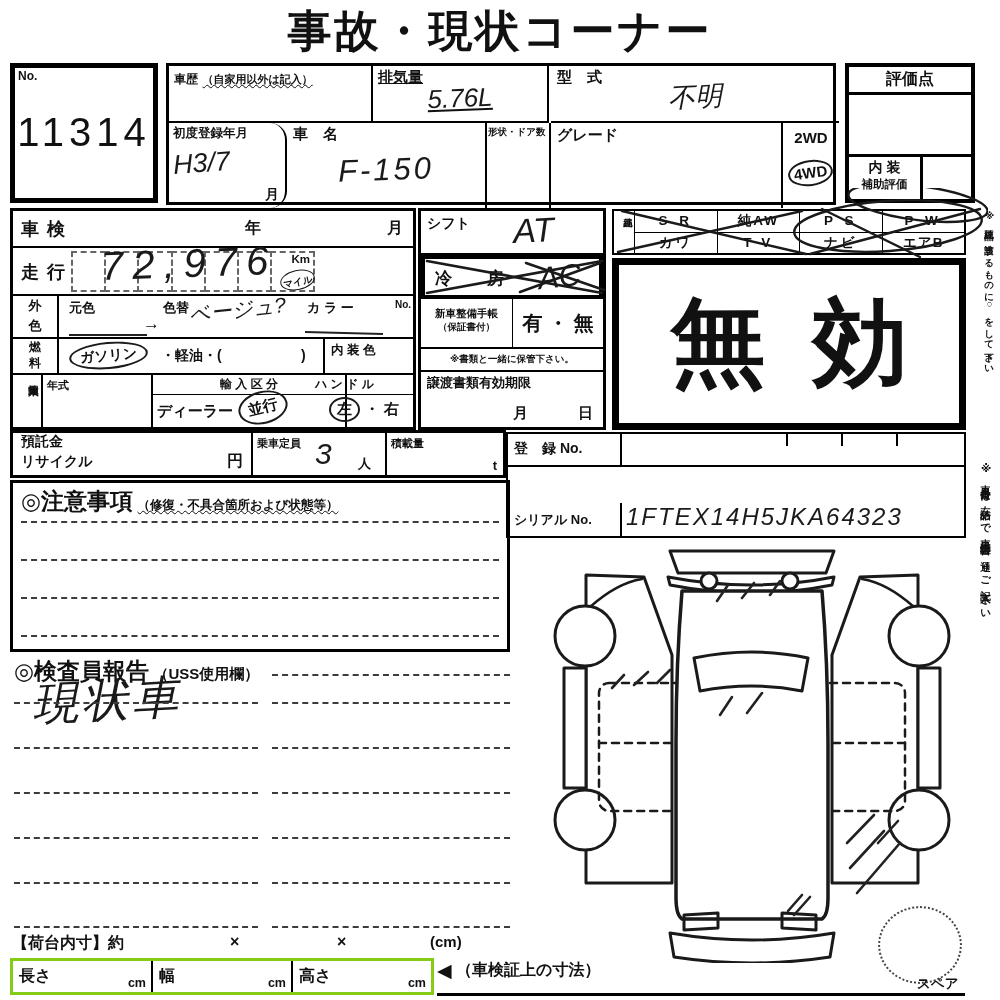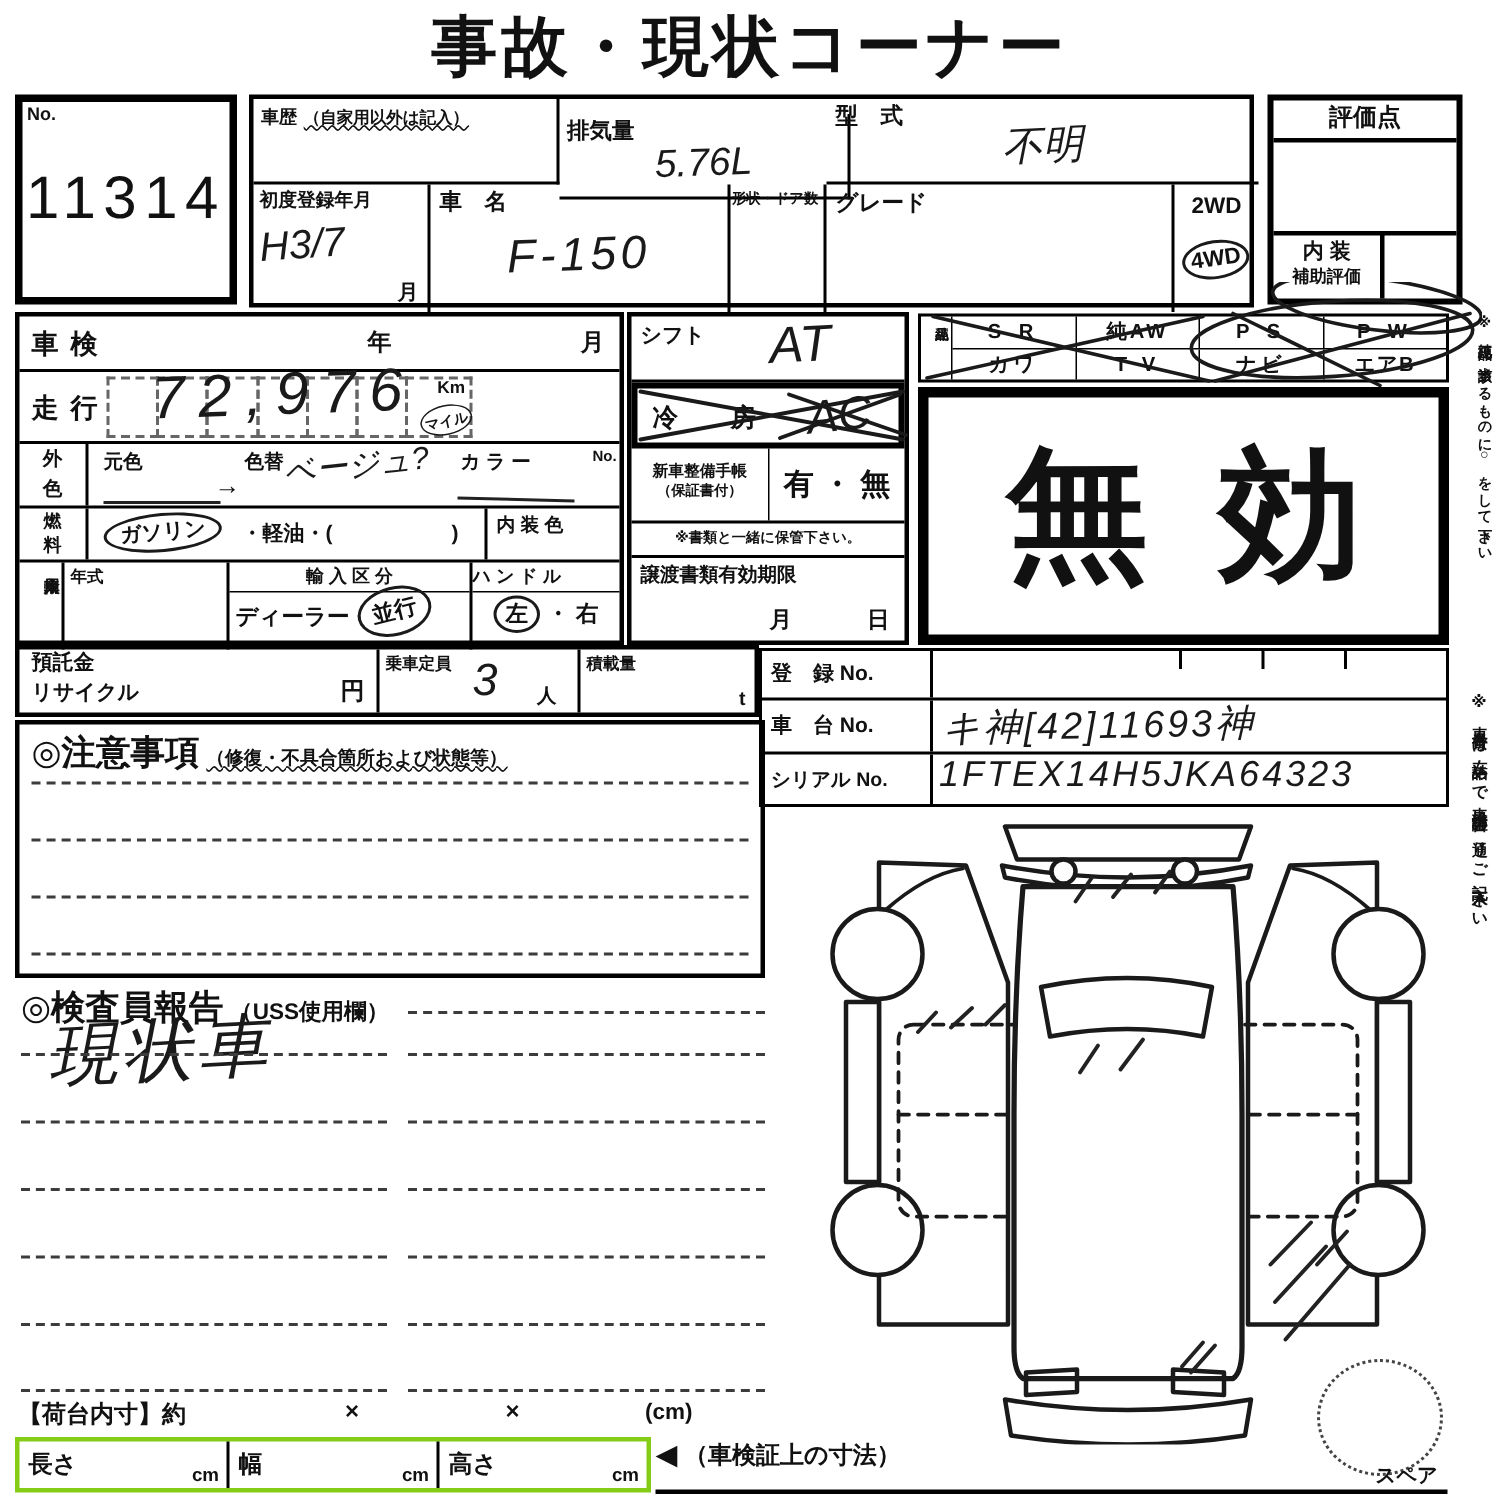--- a/index.html
+++ b/index.html
@@ -23,29 +23,29 @@
   <div class="abs" style="left:10px;top:63px;width:148px;height:140px;border:5px solid #000;">
     <div class="abs lb" style="left:3px;top:1px;font-size:12px;">No.</div>
     <div class="abs" style="left:0;right:0;top:42px;text-align:center;font-size:40px;letter-spacing:5px;">11314</div>
   </div>
 
   <div class="abs" style="left:166px;top:63px;width:670px;height:142px;border:3px solid #000;">
     <div class="abs" style="left:0;top:0;width:204px;height:57px;border-right:2px solid #000;border-bottom:2px solid #000;padding:3px 5px;">
       <span class="lb" style="font-size:12px;">車歴</span>
       <span class="lb" style="font-size:11px;text-decoration:underline wavy 1px;">（自家用以外は記入）</span>
     </div>
-    <div class="abs" style="left:204px;top:10px;width:194px;height:57px;border-right:2px solid #000;border-bottom:2px solid #000;padding:2px 5px;">
+    <div class="abs" style="left:204px;top:0;width:176px;height:57px;border-right:2px solid #000;border-bottom:2px solid #000;padding:2px 5px;text-decoration:underline;">
       <div class="lb" style="font-size:15px;">排気量</div>
       <div class="hw" style="font-size:26px;text-align:center;margin-top:-4px;transform:rotate(-2deg);">5.76L</div>
     </div>
     <div class="abs" style="left:382px;top:0;width:288px;height:57px;border-bottom:2px solid #000;padding:2px 6px;">
       <span class="lb" style="font-size:15px;">型　式</span>
       <div class="hw" style="font-size:27px;text-align:center;margin-top:-8px;transform:rotate(-3deg);">不明</div>
     </div>
-    <div class="abs" style="left:0;top:57px;width:118px;height:85px;border-right:2px solid #000;padding:2px 4px;">
+    <div class="abs" style="left:0;top:57px;width:118px;height:85px;border-right:2px solid #000;padding:2px 4px;border-radius:17px;">
       <div class="lb" style="font-size:12.5px;white-space:nowrap;">初度登録年月</div>
       <span class="hw" style="font-size:27px;display:inline-block;margin-top:6px;transform:rotate(-4deg);">H3/7</span>
       <span class="lb abs" style="right:6px;bottom:4px;font-size:14px;">月</span>
     </div>
     <div class="abs" style="left:118px;top:57px;width:200px;height:85px;border-right:2px solid #000;padding:2px 6px;">
       <div class="lb" style="font-size:15px;">車　名</div>
       <div class="hw" style="font-size:31px;text-align:center;margin-top:8px;letter-spacing:3px;transform:rotate(-2deg);">F-150</div>
     </div>
     <div class="abs" style="left:318px;top:57px;width:64px;height:85px;border-right:2px solid #000;padding:3px 1px;">
       <div class="lb" style="font-size:9.5px;white-space:nowrap;">形状・ドア数</div>
@@ -125,21 +125,21 @@
       <div class="abs" style="left:310px;top:0;right:0;height:100%;border-left:2px solid #000;">
         <span class="lb" style="font-size:12.5px;margin:3px 0 0 6px;display:inline-block;">内 装 色</span>
       </div>
     </div>
 
     <div class="abs" style="left:0;top:164px;width:100%;height:58px;">
       <div class="abs lb vtx" style="left:0;top:0;width:30px;height:100%;border-right:2px solid #000;font-size:10.5px;padding:2px 0 0 8px;">輸入車用</div>
       <div class="abs" style="left:30px;top:0;width:110px;height:100%;border-right:2px solid #000;">
         <span class="lb" style="font-size:11px;margin:2px 0 0 4px;display:inline-block;">年式</span>
       </div>
-      <div class="abs" style="left:140px;top:0;width:162px;height:100%;border-right:2px solid #000;">
+      <div class="abs" style="left:140px;top:0;width:194px;height:100%;border-right:2px solid #000;">
         <div class="lb" style="font-size:12px;text-align:center;border-bottom:1.5px solid #000;height:19px;line-height:18px;">輸 入 区 分</div>
         <span class="lb" style="font-size:15px;margin-left:4px;">ディーラー</span>
         <span class="circ" style="padding:5px 8px;transform:rotate(-14deg);position:relative;top:-4px;">
           <span class="lb" style="font-size:15px;">並行</span>
         </span>
       </div>
       <div class="abs" style="left:302px;top:0;right:0;height:100%;">
         <div class="lb" style="font-size:12px;border-bottom:1.5px solid #000;height:19px;line-height:18px;">ハ ン ド ル</div>
         <div style="text-align:center;margin-top:2px;">
           <span class="circ" style="padding:1px 6px;">
@@ -235,26 +235,20 @@
     <span class="lb" style="font-size:95px;font-weight:900;">効</span>
   </div>
 
   <div class="abs" style="left:506px;top:432px;width:460px;height:106px;border:2.5px solid #000;">
     <div class="abs" style="left:0;top:0;width:100%;height:33px;border-bottom:2px solid #000;">
       <span class="lb abs" style="left:6px;top:6px;font-size:14px;">登　録 No.</span>
       <div class="abs" style="left:112px;top:0;right:0;height:100%;border-left:2px solid #000;">
         <div class="abs" style="left:48%;top:0;width:2px;height:12px;background:#000;"></div>
         <div class="abs" style="left:64%;top:0;width:2px;height:12px;background:#000;"></div>
         <div class="abs" style="left:80%;top:0;width:2px;height:12px;background:#000;"></div>
-      </div>
-    </div>
-    <div class="abs" style="left:0;top:33px;width:100%;height:36px;border-bottom:2px solid #000;">
-      <span class="lb abs" style="left:6px;top:8px;font-size:14px;">車　台 No.</span>
-      <div class="abs" style="left:112px;top:0;right:0;height:100%;border-left:2px solid #000;">
-        <span class="hw" style="font-size:25px;margin-left:6px;letter-spacing:2px;display:inline-block;transform:rotate(-1deg);">キ神[42]11693神</span>
       </div>
     </div>
     <div class="abs" style="left:0;top:69px;width:100%;height:34px;">
       <span class="lb abs" style="left:6px;top:8px;font-size:13px;">シリアル No.</span>
       <div class="abs" style="left:112px;top:0;right:0;height:100%;border-left:2px solid #000;">
         <span class="hw" style="font-size:24px;margin-left:4px;letter-spacing:2px;display:inline-block;">1FTEX14H5JKA64323</span>
       </div>
     </div>
   </div>
 

